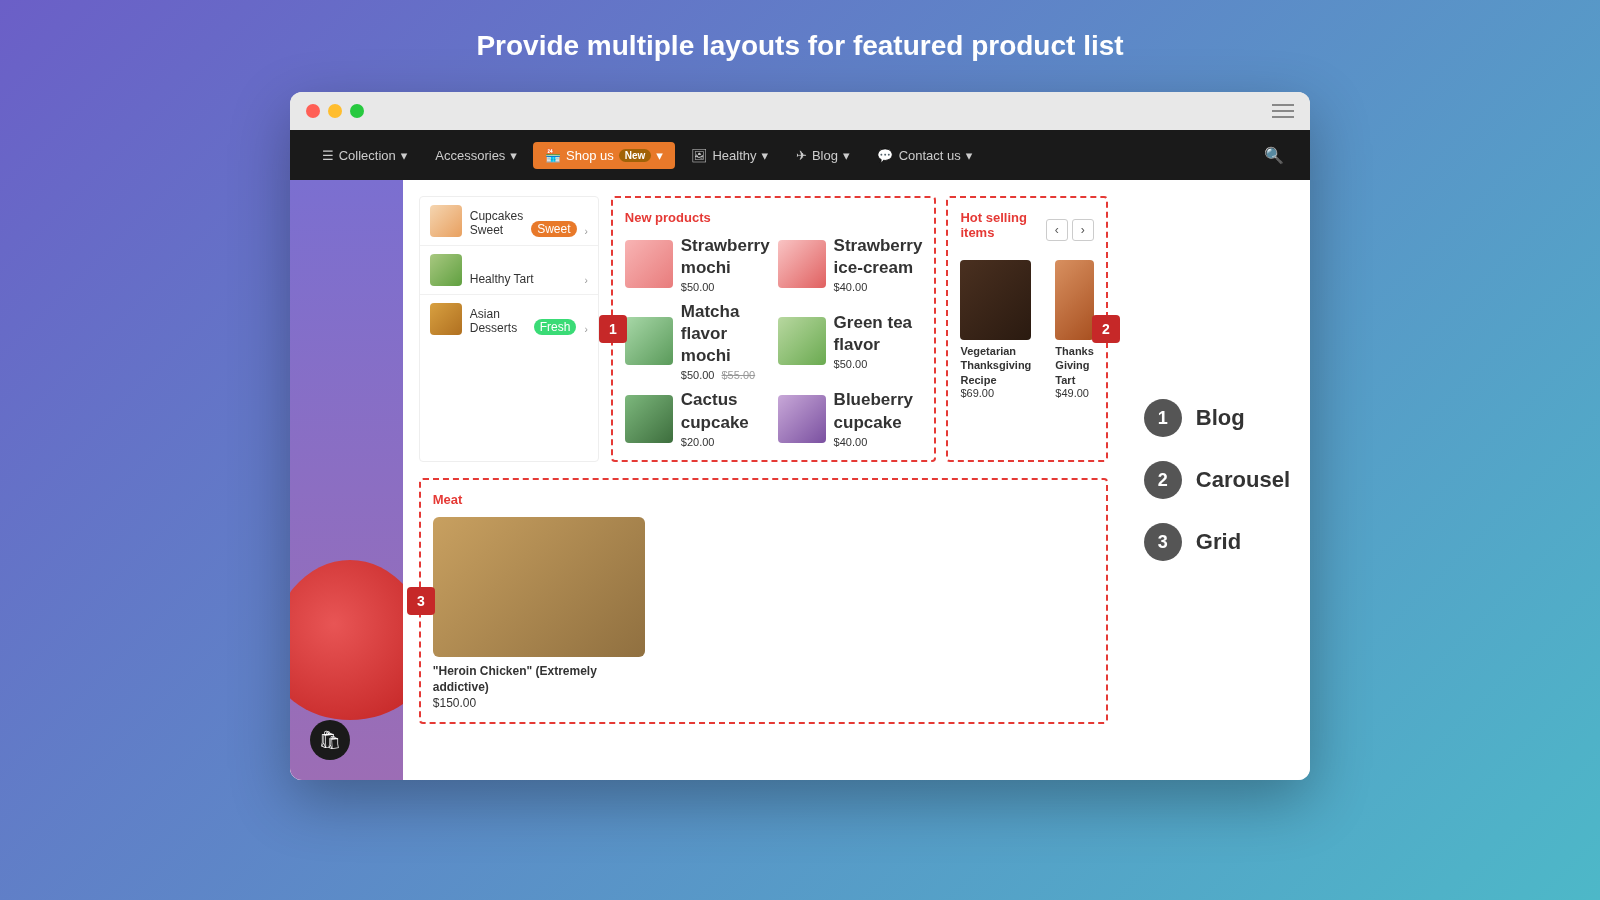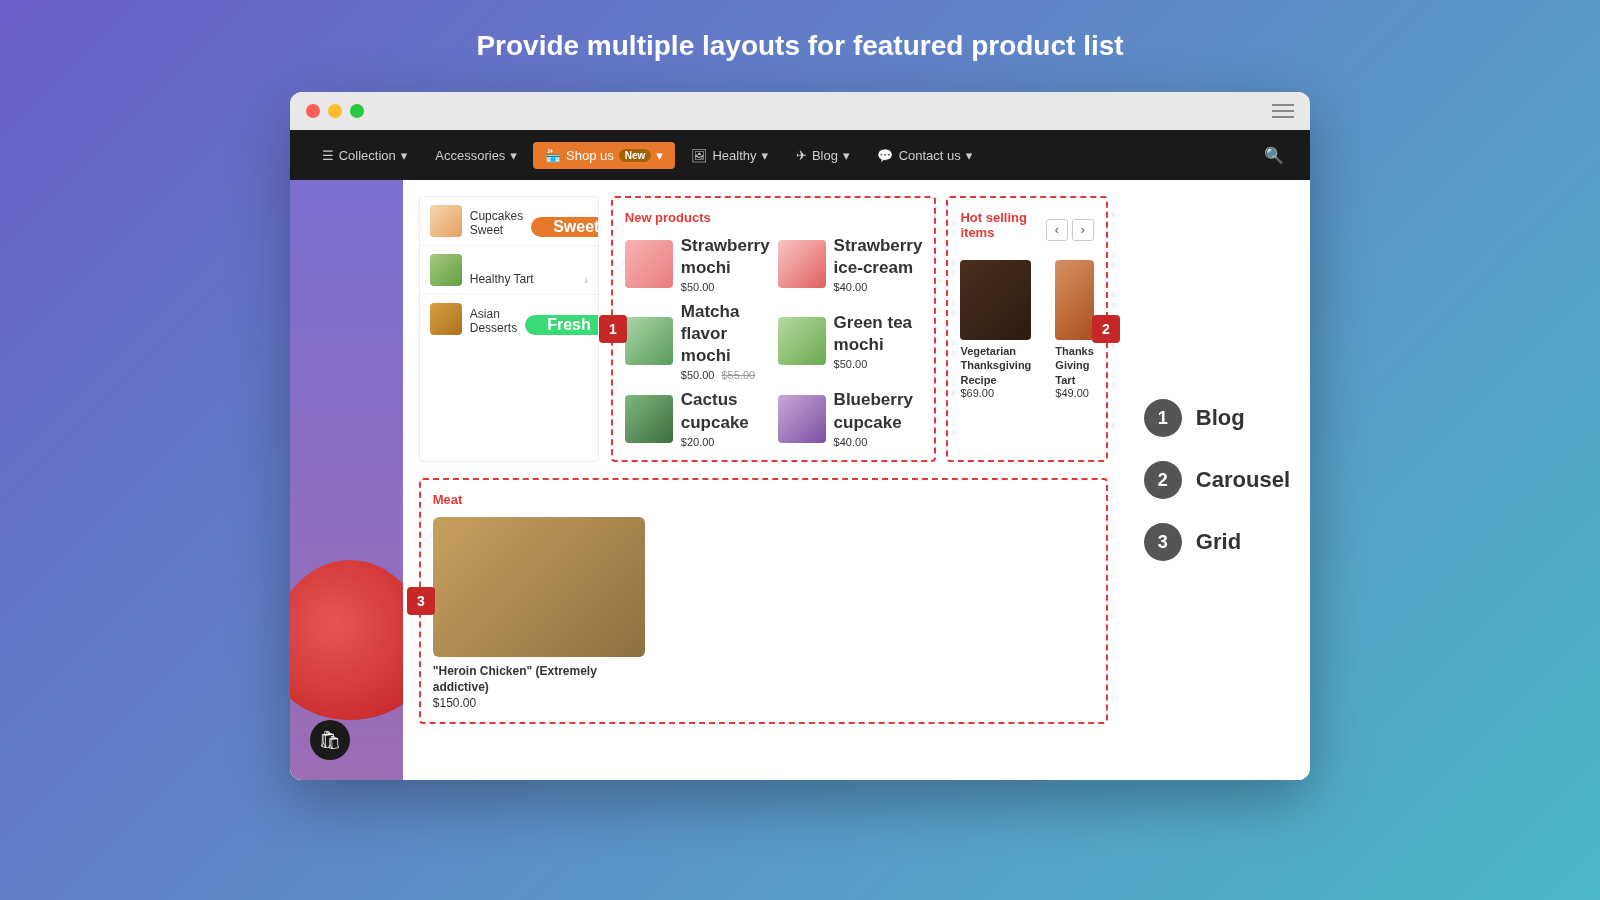--- a/index.html
+++ b/index.html
@@ -149,24 +149,24 @@
       padding: 8px 10px;
       border-bottom: 1px solid #f0f0f0;
       font-size: 12px;
       color: #333;
       cursor: pointer;
       gap: 8px;
       position: relative;
     }
     .sidebar-item:last-child { border-bottom: none; }
     .sidebar-tag {
-      font-size: 16px;
-      padding: 1px 22px;
+      font-size: 12px;
+      padding: 1px 6px;
       border-radius: 10px;
-      font-weight: 700;
+      font-weight: 400;
     }
     .tag-sweet { background: #e8792a; color: #fff; }
     .tag-fresh { background: #3adb76; color: #fff; }
     .sidebar-arrow {
       margin-left: auto;
       color: #999;
       font-size: 10px;
     }
     
     .product-panels {
@@ -514,21 +514,21 @@
                   <div class="product-name">Matcha flavor mochi</div>
                   <div class="product-price">
                     <span>$50.00</span>
                     <span class="price-original">$55.00</span>
                   </div>
                 </div>
               </div>
               <div class="product-row">
                 <div class="thumb-div food-green-tea"></div>
                 <div class="product-info">
-                  <div class="product-name">Green tea mochi</div>
+                  <div class="product-name">Green tea flavor</div>
                   <div class="product-price">$50.00</div>
                 </div>
               </div>
               <div class="product-row">
                 <div class="thumb-div food-cactus"></div>
                 <div class="product-info">
                   <div class="product-name">Cactus cupcake</div>
                   <div class="product-price">$20.00</div>
                 </div>
               </div>

